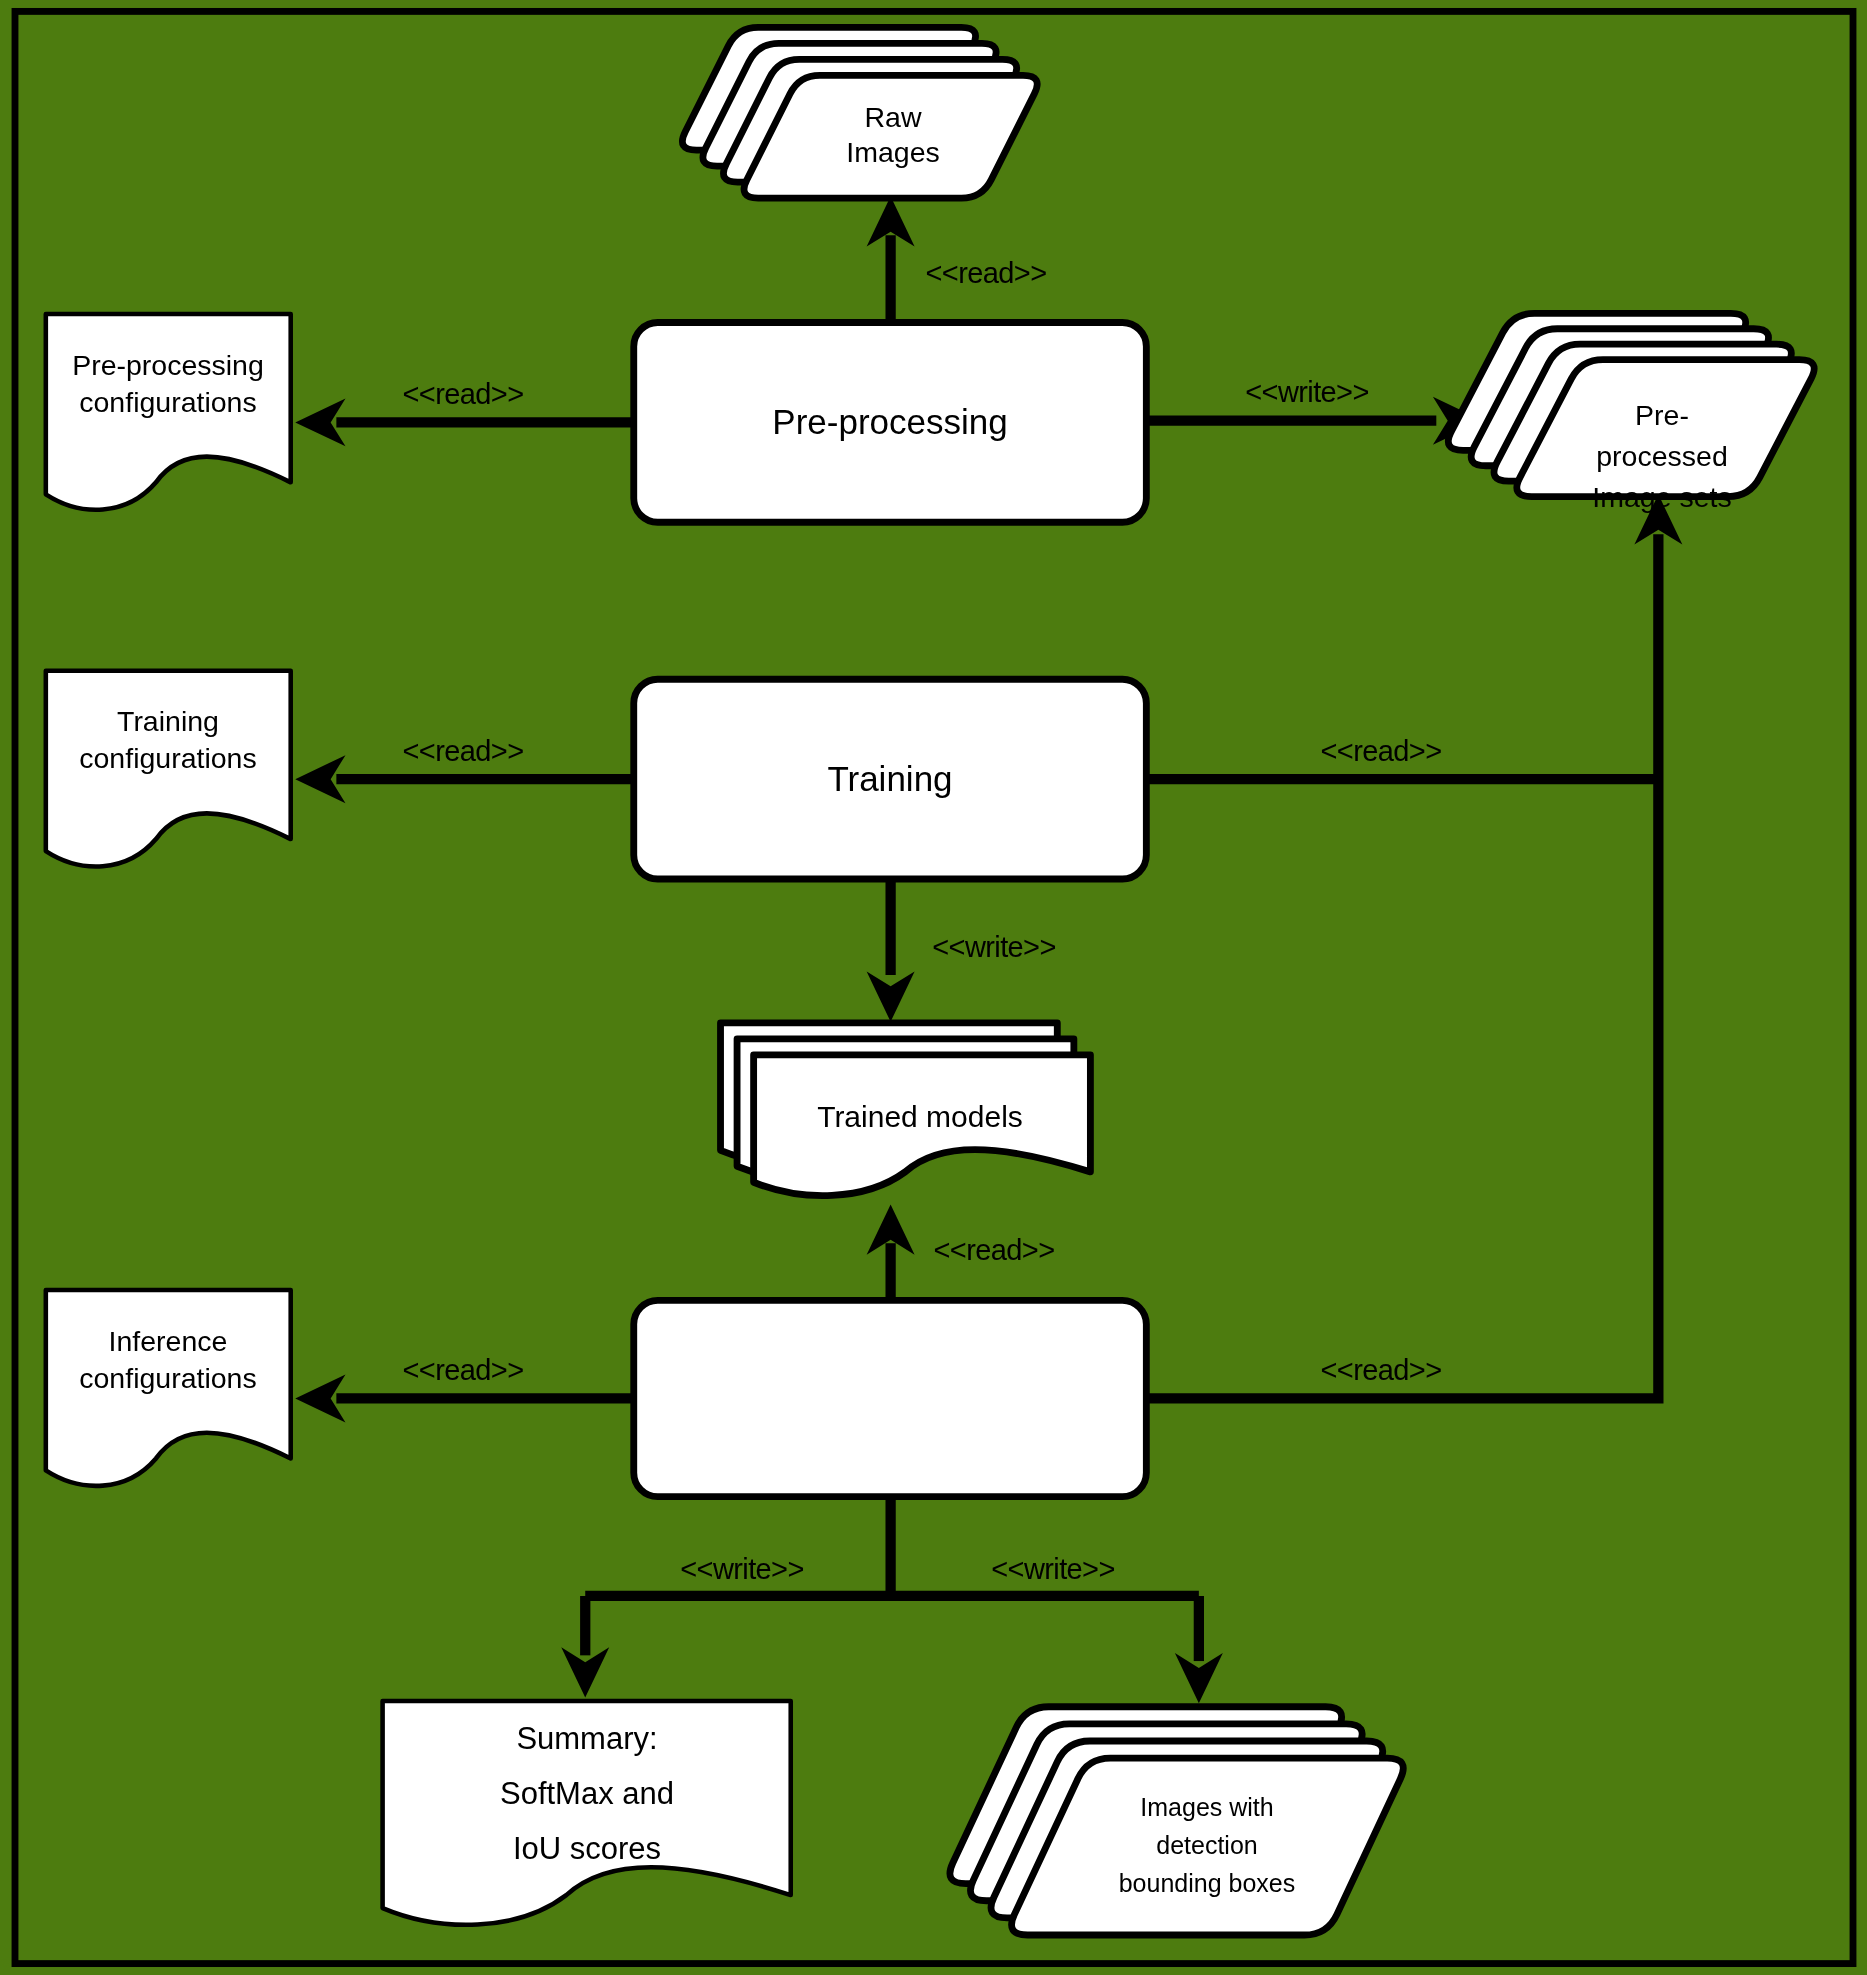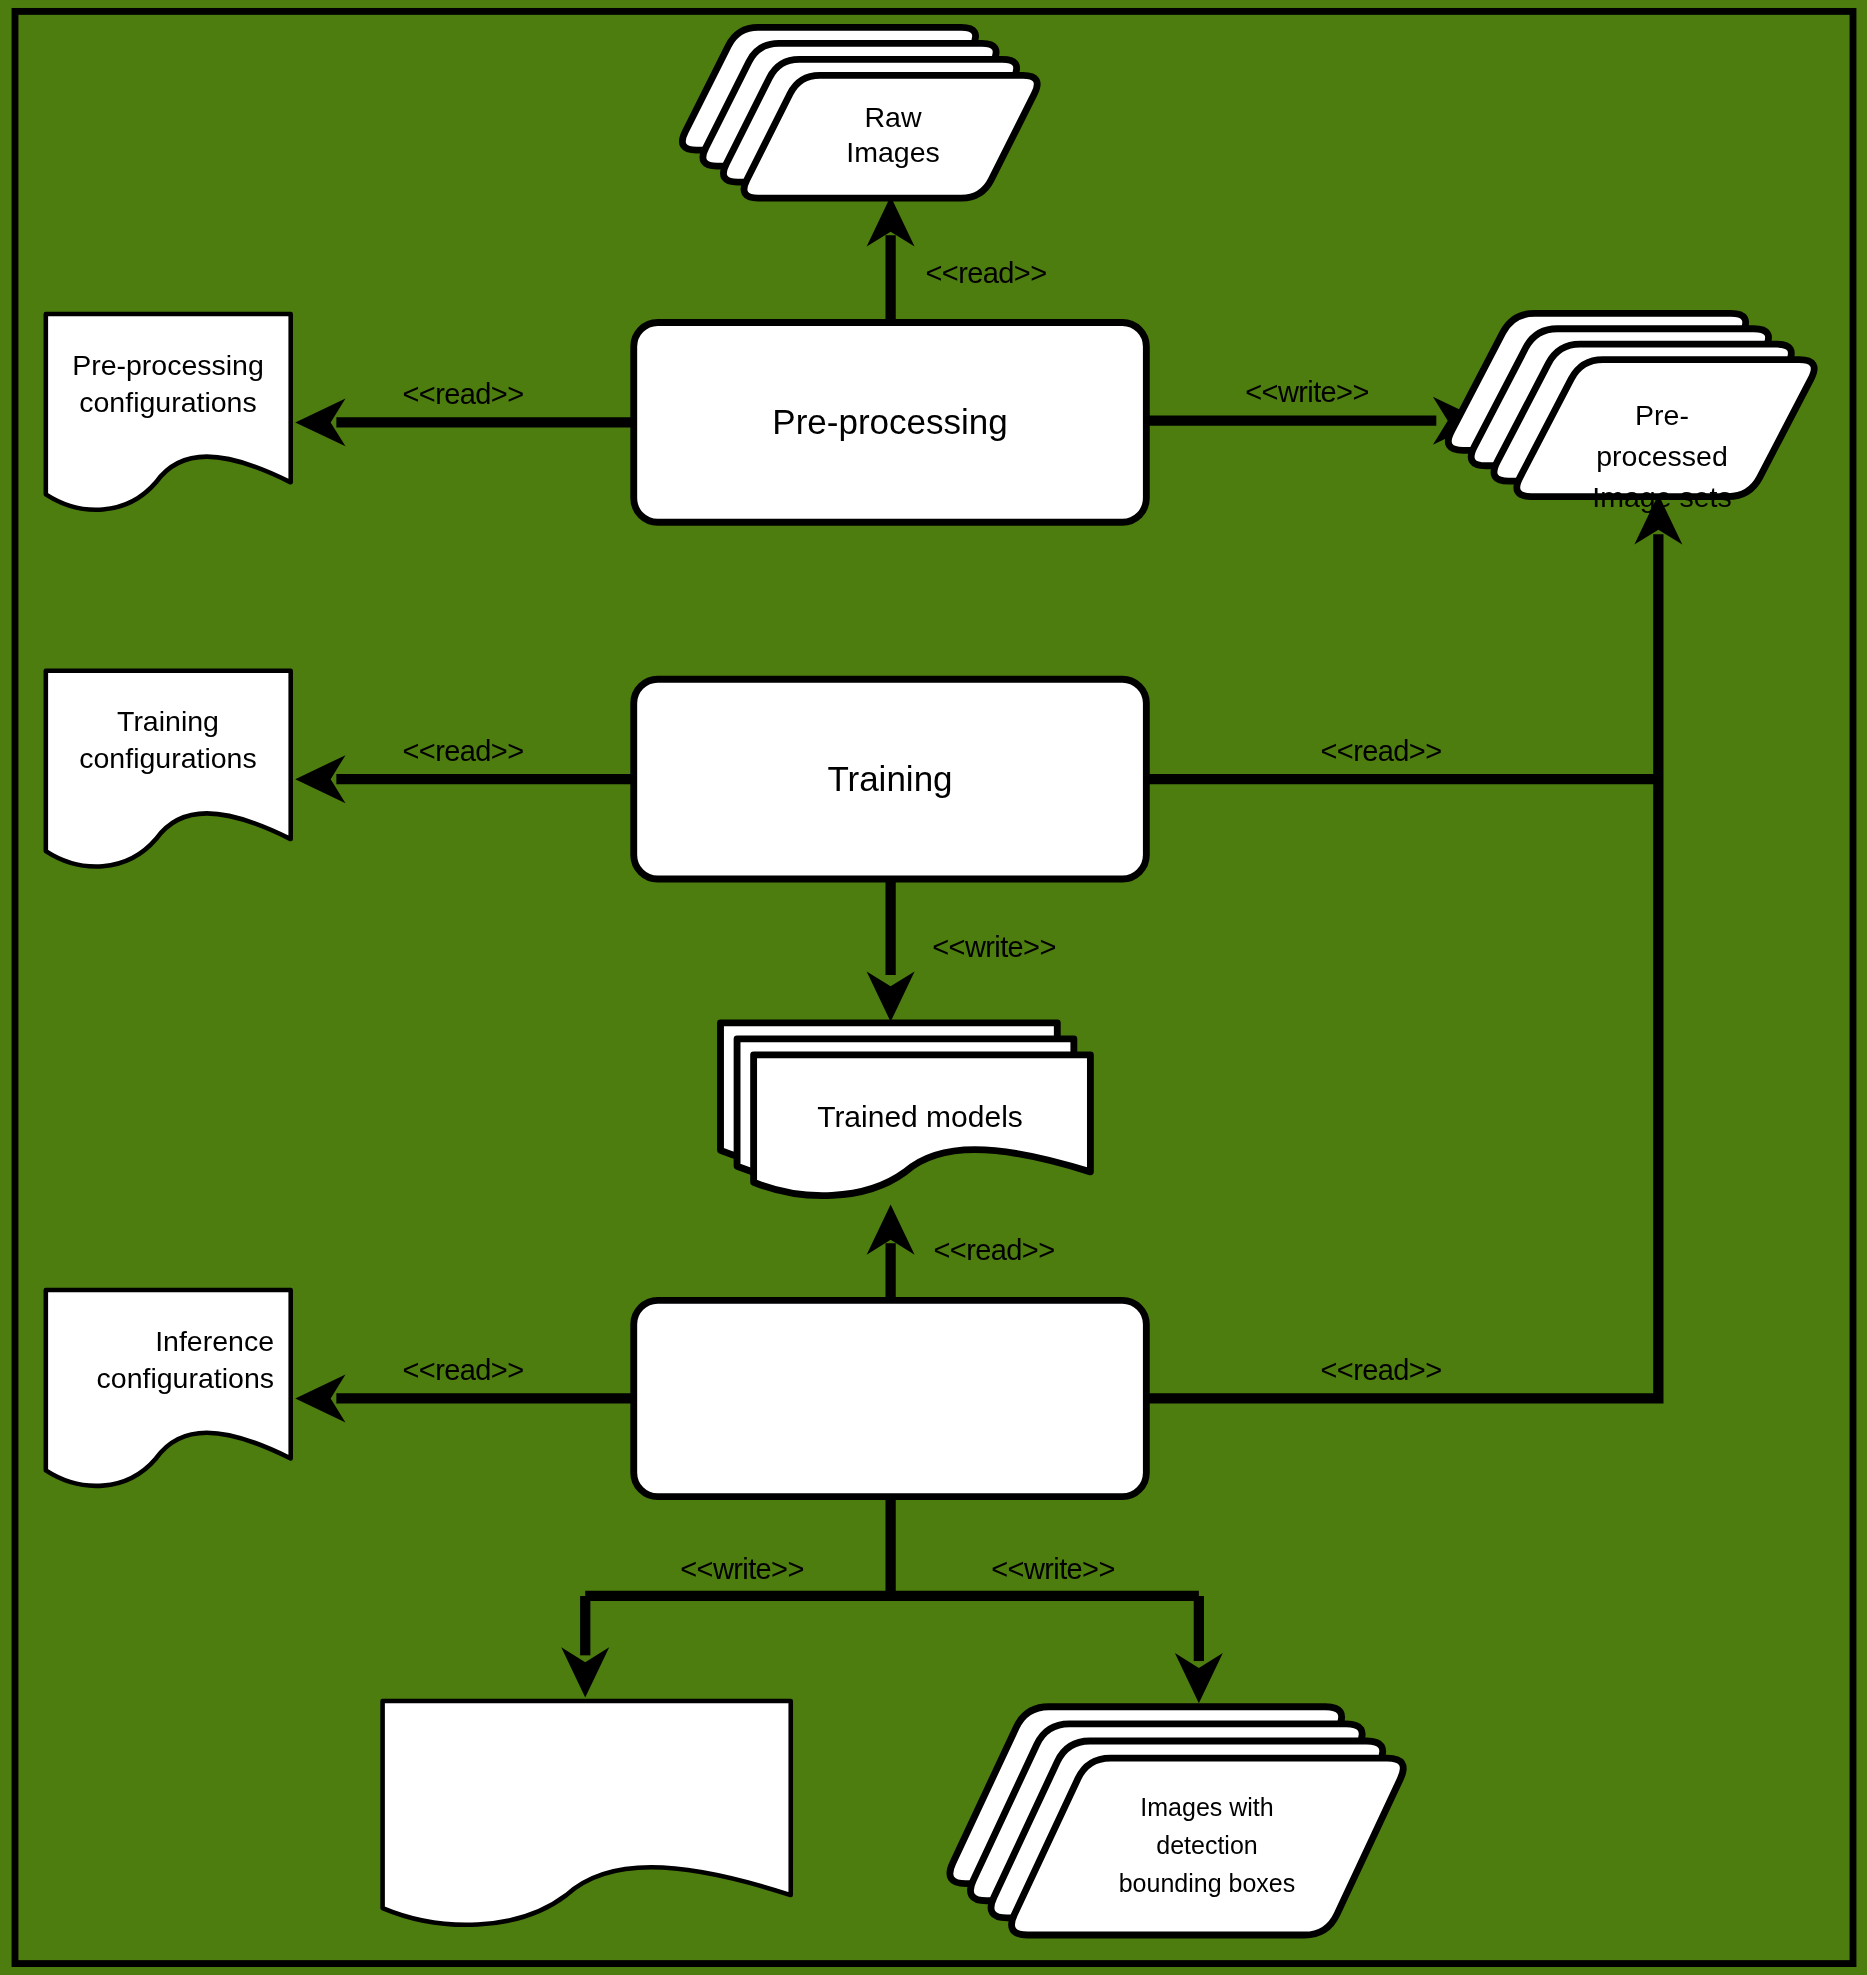--- a/index.html
+++ b/index.html
@@ -131,25 +131,28 @@
   <div class="lbl module" style="left:890px;top:779px;width:491px;">Training</div>
   <div class="lbl doctext" style="left:168px;top:740px;width:240px;">Training
 configurations</div>
   <div class="lbl stereo" style="left:463px;top:752px;">&lt;&lt;read&gt;&gt;</div>
   <div class="lbl stereo" style="left:1381px;top:752px;">&lt;&lt;read&gt;&gt;</div>
 
   <div class="lbl stereo" style="left:994px;top:948px;">&lt;&lt;write&gt;&gt;</div>
   <div class="lbl models" style="left:920px;top:1117px;width:320px;">Trained models</div>
   <div class="lbl stereo" style="left:994px;top:1251px;">&lt;&lt;read&gt;&gt;</div>
 
-  <div class="lbl doctext" style="left:168px;top:1360px;width:212px;text-align:right;">Inference
+  <div class="lbl doctext" style="left:168px;top:1360px;width:212px;">Inference
 configurations</div>
   <div class="lbl stereo" style="left:463px;top:1371px;">&lt;&lt;read&gt;&gt;</div>
   <div class="lbl stereo" style="left:1381px;top:1371px;">&lt;&lt;read&gt;&gt;</div>
 
   <div class="lbl stereo" style="left:742px;top:1570px;">&lt;&lt;write&gt;&gt;</div>
   <div class="lbl stereo" style="left:1053px;top:1570px;">&lt;&lt;write&gt;&gt;</div>
+  <div class="lbl summary" style="left:587px;top:1794px;width:365px;">Summary:
+SoftMax and
+IoU scores</div>
   <div class="lbl stack-det" style="left:1207px;top:1845px;width:274px;">Images with
 detection
 bounding boxes</div>
 
 </div>
 
 
 </body></html>

